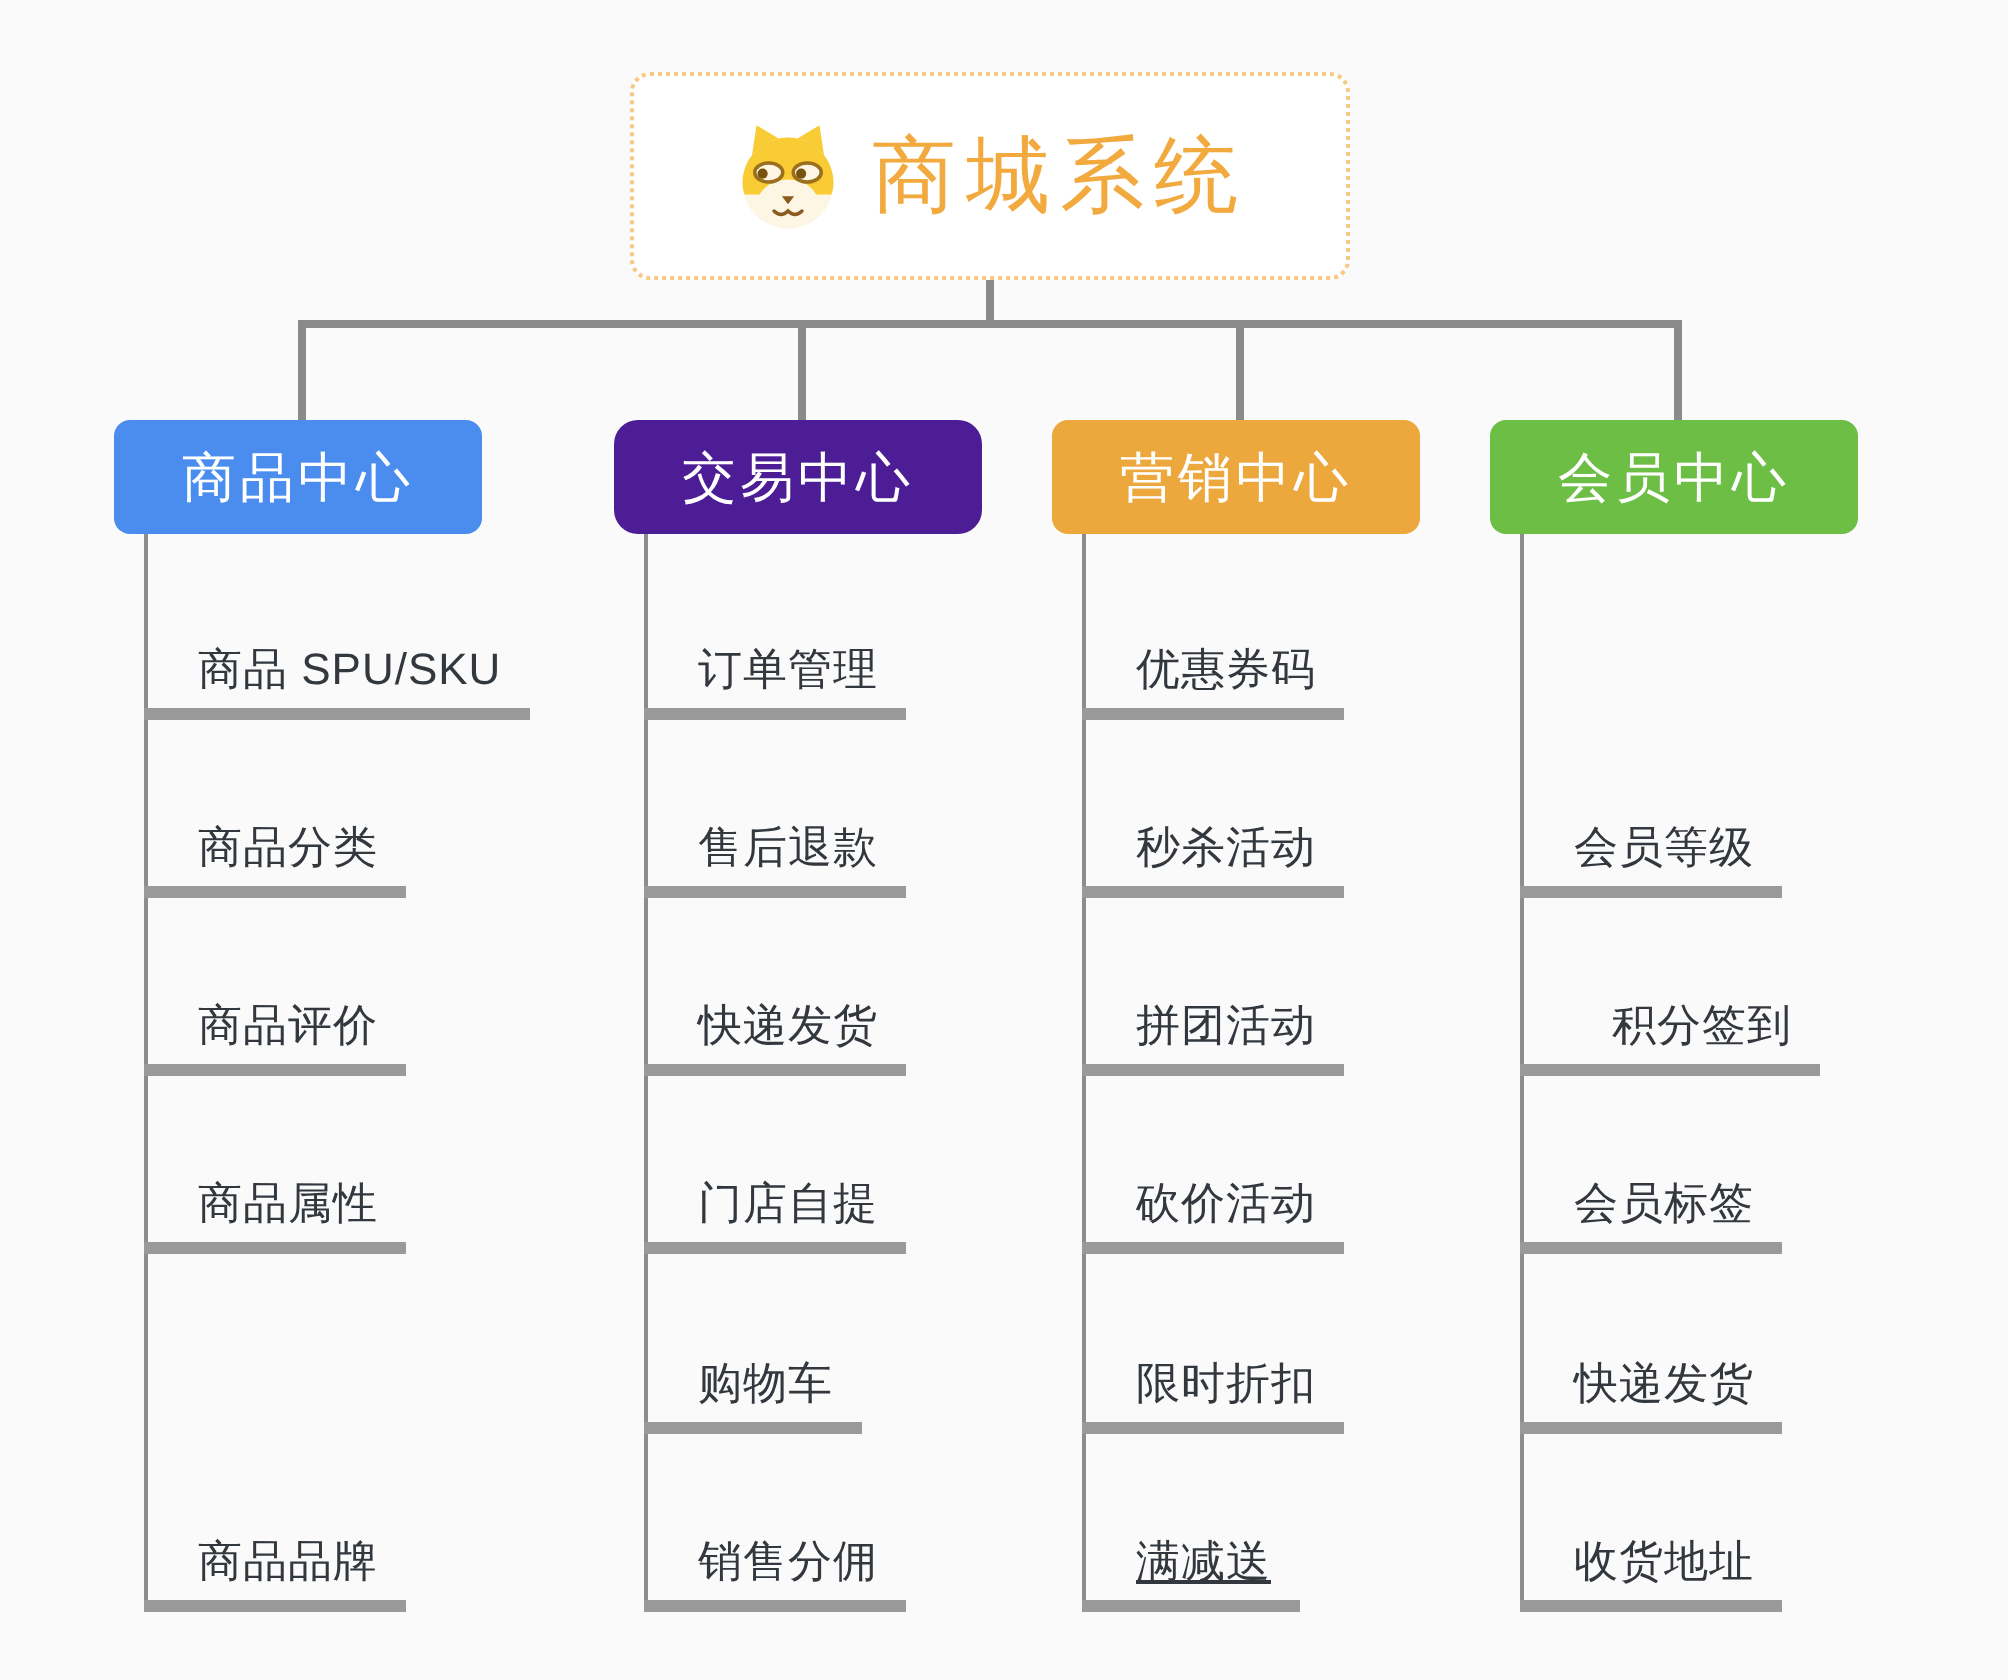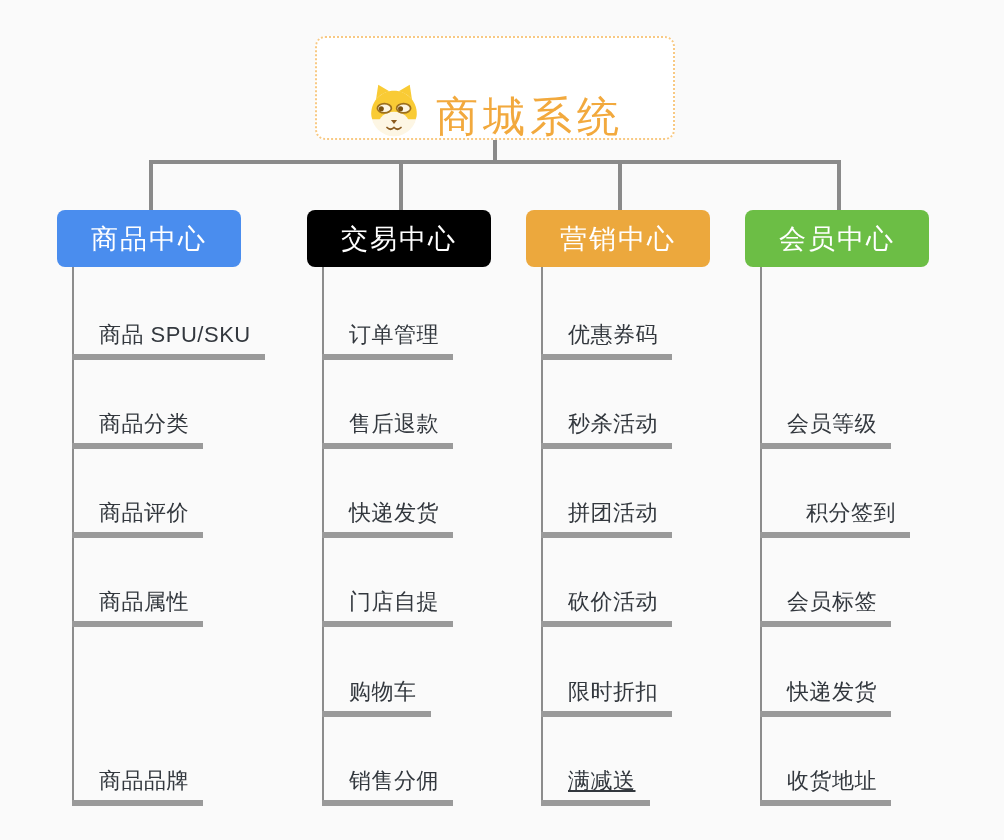--- a/index.html
+++ b/index.html
@@ -8,21 +8,21 @@
 
   
   .conn{position:absolute;background:#8A8A8A;}
   .stem{left:493px;top:138px;width:4px;height:26px;}
   .bus{left:149px;top:160px;width:691px;height:4px;}
   .drop{top:160px;width:4px;height:50px;}
 
   
   .root{position:absolute;left:315px;top:36px;width:360px;height:104px;background:#FFFFFF;
         border:2px dotted #F8C983;border-radius:10px;box-sizing:border-box;
-        display:flex;align-items:flex-end;justify-content:center;gap:14px;}
+        display:flex;align-items:center;justify-content:center;gap:14px;}
   .root-title{font-size:42px;letter-spacing:5px;color:#F2A93D;font-weight:500;line-height:1;}
 
   
   .branch-box{position:absolute;top:210px;width:184px;height:57px;border-radius:8px;
               display:flex;align-items:center;justify-content:center;
               color:#FFFFFF;font-size:27px;letter-spacing:2px;}
   .trunk{position:absolute;top:267px;width:2px;height:535px;background:#8C8C8C;}
 
   
   .leaf{position:absolute;white-space:nowrap;font-size:22px;line-height:30px;
@@ -66,21 +66,21 @@
   <div class="branch-box" style="left: 57px; background: rgb(74, 141, 238);">
     <span>商品中心</span>
   </div>
   <div class="trunk" style="left: 72px; background: rgb(140, 140, 140);"></div>
 <div class="leaf" style="left: 72px; top: 320px; border-bottom-color: rgb(154, 154, 154);">商品 SPU/SKU</div>
     <div class="leaf" style="left: 72px; top: 409px; border-bottom-color: rgb(154, 154, 154);">商品分类</div>
     <div class="leaf" style="left: 72px; top: 498px; border-bottom-color: rgb(154, 154, 154);">商品评价</div>
     <div class="leaf" style="left: 72px; top: 587px; border-bottom-color: rgb(154, 154, 154);">商品属性</div>
     <div class="leaf" style="left: 72px; top: 766px; border-bottom-color: rgb(154, 154, 154);">商品品牌</div>
   <div class="conn drop" style="left: 399px; background: rgb(138, 138, 138);"></div>
-  <div class="branch-box" style="left: 307px; background: #000000;">
+  <div class="branch-box" style="left: 307px; background: #4c1d95; border-radius: 12px;">
     <span>交易中心</span>
   </div>
   <div class="trunk" style="left: 322px; background: rgb(140, 140, 140);"></div>
 <div class="leaf" style="left: 322px; top: 320px; border-bottom-color: rgb(154, 154, 154);">订单管理</div>
     <div class="leaf" style="left: 322px; top: 409px; border-bottom-color: rgb(154, 154, 154);">售后退款</div>
     <div class="leaf" style="left: 322px; top: 498px; border-bottom-color: rgb(154, 154, 154);">快递发货</div>
     <div class="leaf" style="left: 322px; top: 587px; border-bottom-color: rgb(154, 154, 154);">门店自提</div>
     <div class="leaf" style="left: 322px; top: 677px; border-bottom-color: rgb(154, 154, 154);">购物车</div>
     <div class="leaf" style="left: 322px; top: 766px; border-bottom-color: rgb(154, 154, 154);">销售分佣</div>
   <div class="conn drop" style="left: 618px; background: rgb(138, 138, 138);"></div>

